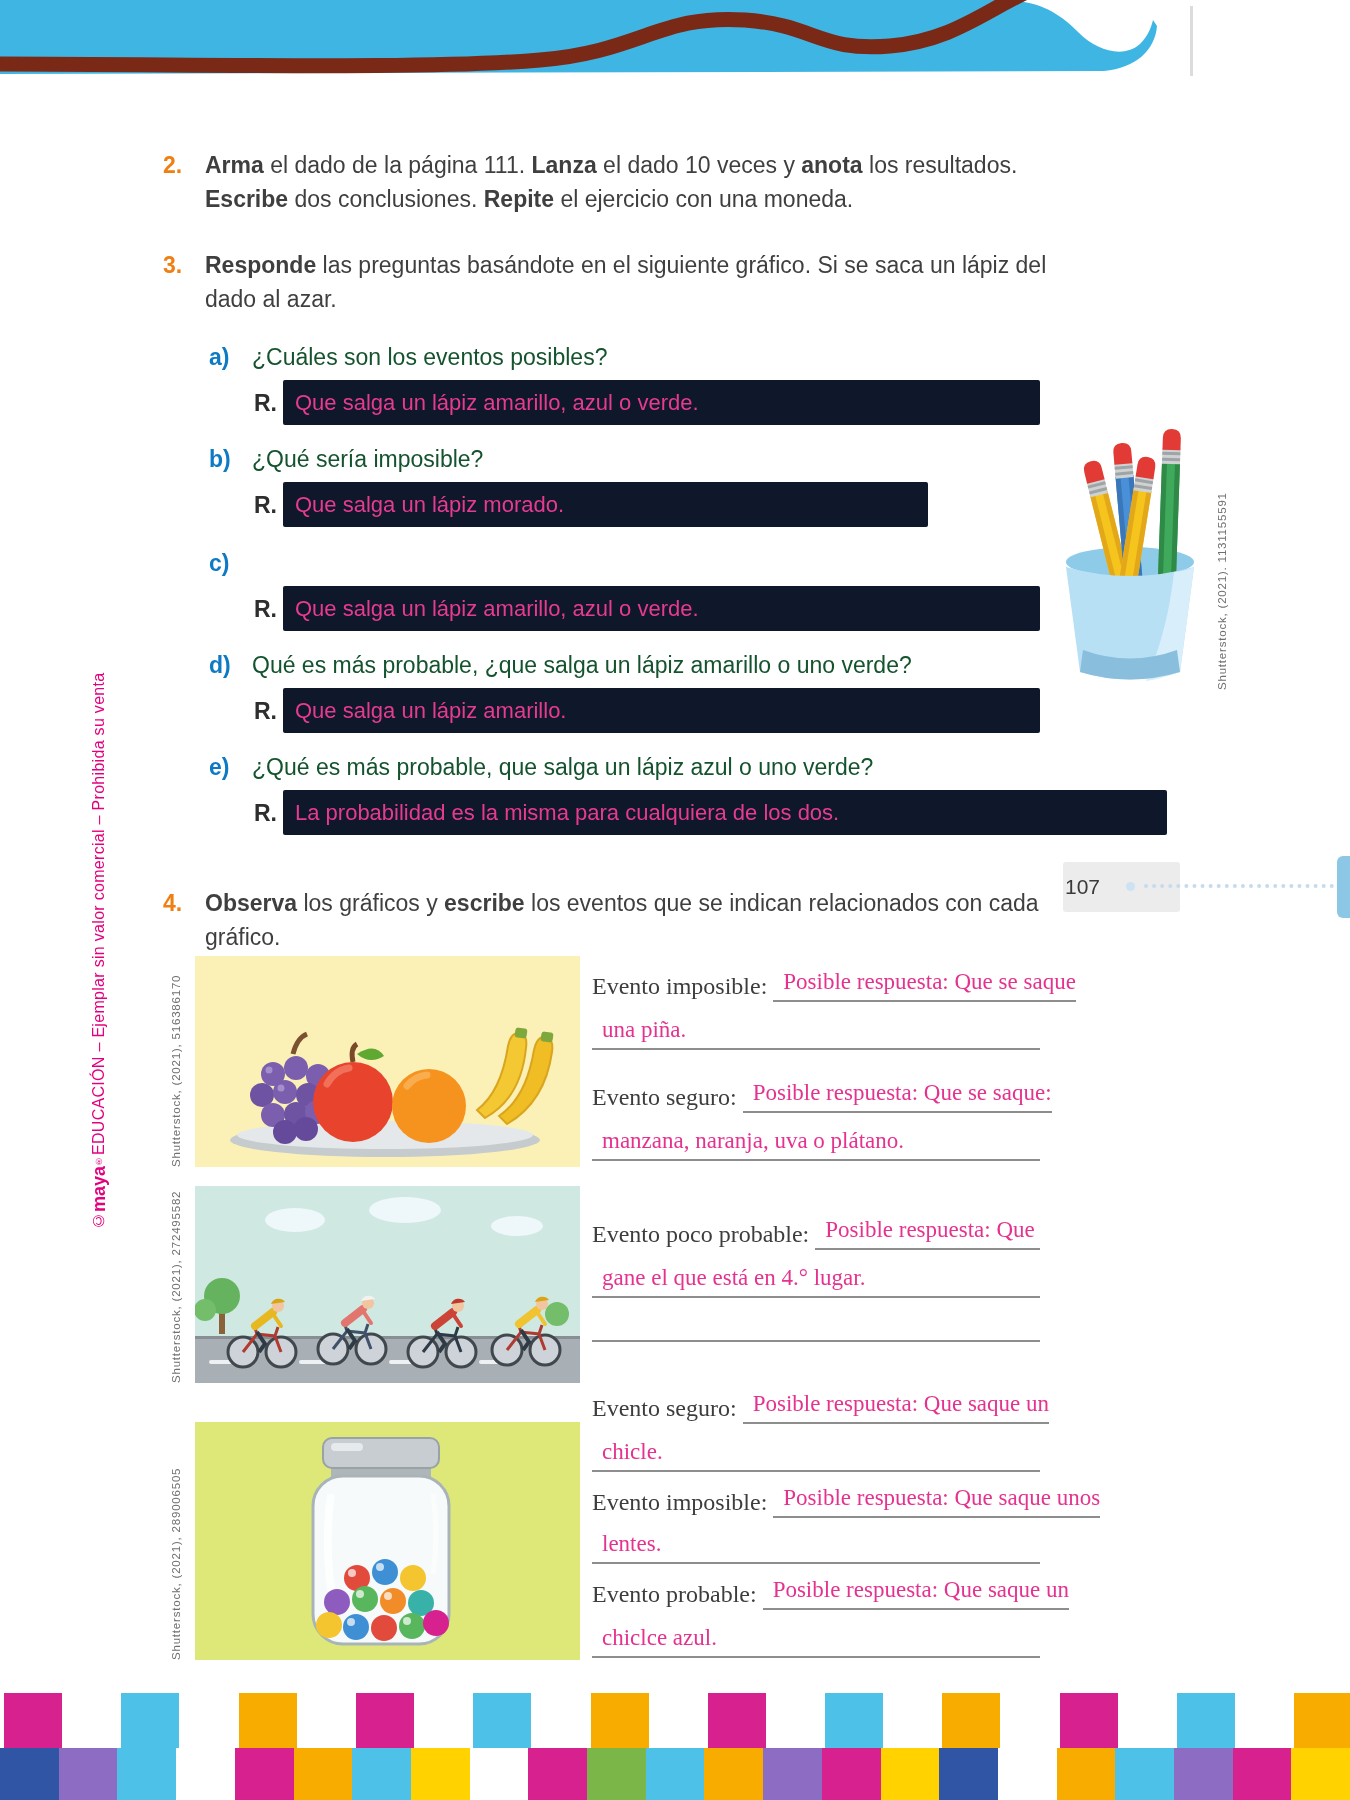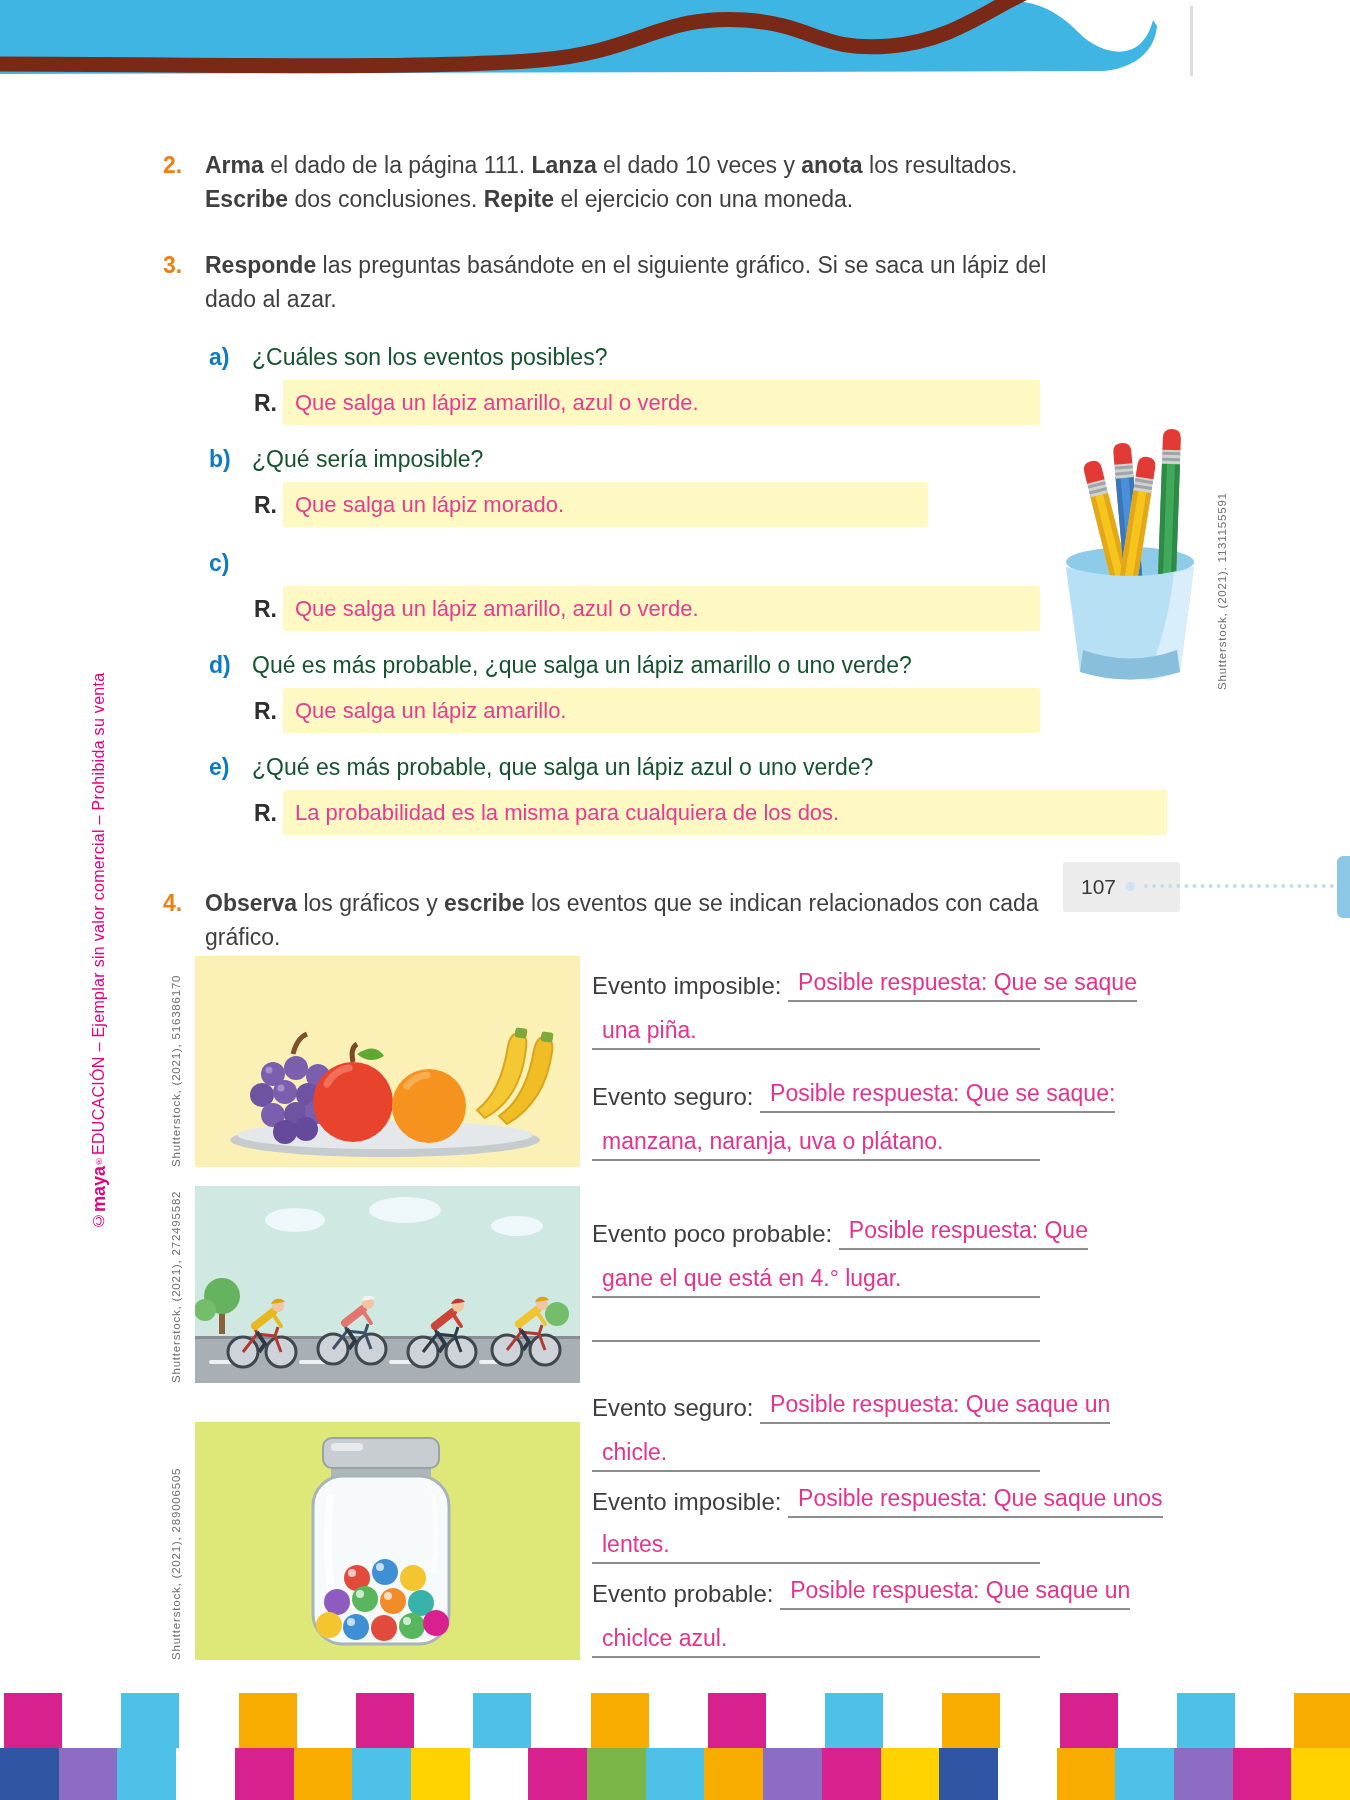--- a/index.html
+++ b/index.html
@@ -14,43 +14,43 @@
       display:flex;align-items:center;justify-content:center;
       font-size:16px;color:#e5007d;letter-spacing:.3px;white-space:nowrap;}
   .side-imprint b{font-size:18px;letter-spacing:0;}
   .side-imprint sup{font-size:9px;}
   
   .item-num{position:absolute;left:163px;width:36px;font-weight:bold;color:#f07f13;font-size:23px;line-height:34px;}
   .item-text{position:absolute;left:205px;width:845px;font-size:23px;line-height:34px;color:#3f3f3f;}
   .q-letter{position:absolute;left:209px;font-weight:bold;color:#0e7ac4;font-size:23px;line-height:30px;}
   .q-text{position:absolute;left:252px;width:800px;font-size:23px;line-height:30px;color:#14532d;}
   .r-label{position:absolute;left:254px;font-weight:bold;font-size:23px;color:#2e2e2e;}
-  .ans-box{position:absolute;left:283px;height:45px;background:#fef9c3;border-radius:2px;
+  .ans-box{position:absolute;left:283px;height:45px;background:#0f172a;border-radius:2px;
       font-size:22px;color:#e73b92;line-height:45px;padding-left:12px;box-sizing:border-box;}
   
   .fig-pencils{position:absolute;left:1050px;top:420px;width:160px;height:270px;}
   .credit-v{position:absolute;width:20px;writing-mode:vertical-rl;transform:rotate(180deg);
       font-size:11.5px;color:#6f6f6f;letter-spacing:.8px;display:flex;align-items:center;justify-content:flex-start;white-space:nowrap;}
   .credit-pencils{left:1212px;top:450px;height:240px;}
   .credit-fruit{left:166px;top:956px;height:211px;}
   .credit-cyclists{left:166px;top:1186px;height:197px;}
   .credit-jar{left:166px;top:1422px;height:238px;}
   
   .page-badge{position:absolute;left:1063px;top:862px;width:117px;height:50px;background:#ececec;border-radius:3px;
-      font-size:21px;color:#3a3a3a;line-height:50px;padding-left:18px;box-sizing:border-box;}
+      font-size:21px;color:#3a3a3a;line-height:50px;padding-left:2px;box-sizing:border-box;}
   .badge-dot{position:absolute;left:1126px;top:882px;width:9px;height:9px;border-radius:50%;background:#cde2f2;}
   .badge-dots{position:absolute;left:1144px;top:884px;width:190px;height:0;border-top:4px dotted #c3dcee;}
   .badge-strip{position:absolute;left:1337px;top:856px;width:13px;height:62px;background:#8cc7e6;border-radius:6px 0 0 6px;}
   
   .fig{position:absolute;left:195px;width:385px;}
   .fig-fruit{top:956px;height:211px;}
   .fig-cyclists{top:1186px;height:197px;}
   .fig-jar{top:1422px;height:238px;}
   
-  .ev-row{position:absolute;left:592px;width:448px;height:36px;display:flex;align-items:flex-end;font-size:24px;}
+  .ev-row{position:absolute;left:592px;width:448px;height:36px;display:flex;align-items:flex-end;font-size:24px;font-family:Liberation Serif, serif;}
   .ev-label{color:#3d3d3d;white-space:pre;padding-bottom:2px;}
   .ev-fill{flex:1;border-bottom:2px solid #8d8d8d;padding:0 0 3px 10px;min-height:30px;display:flex;align-items:center;}
   .ev-ans{color:#e5328f;font-size:23px;white-space:nowrap;}
   
   .tile{position:absolute;}
 </style>
 </head>
 <body>
 
 <div class="page">

